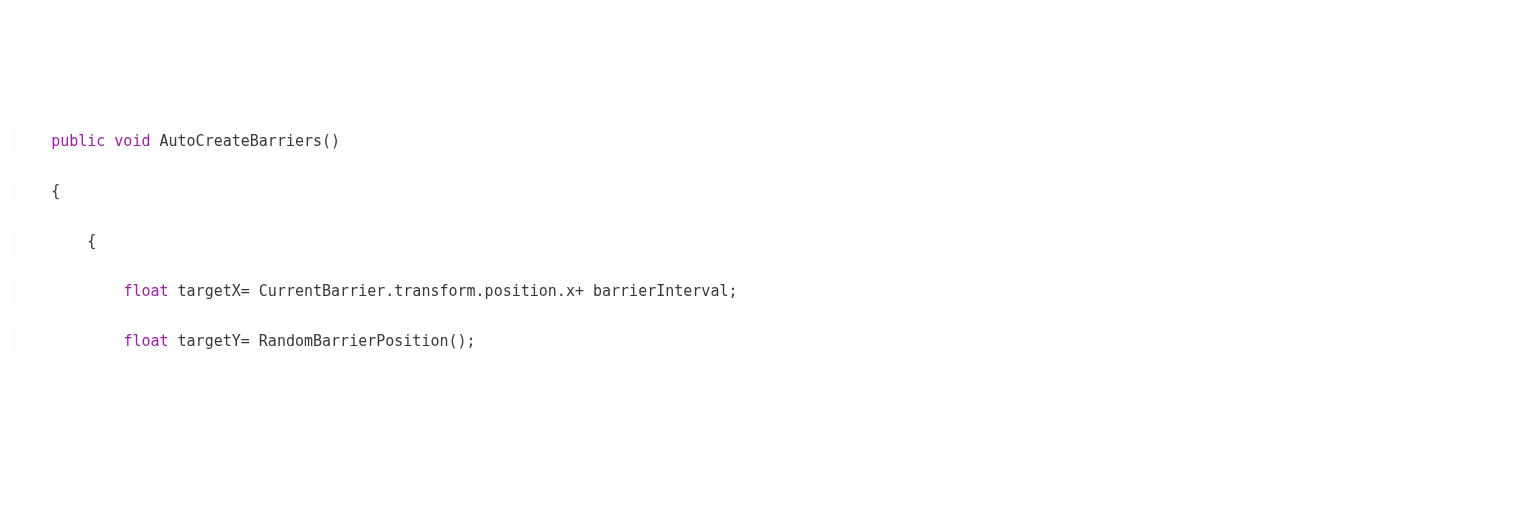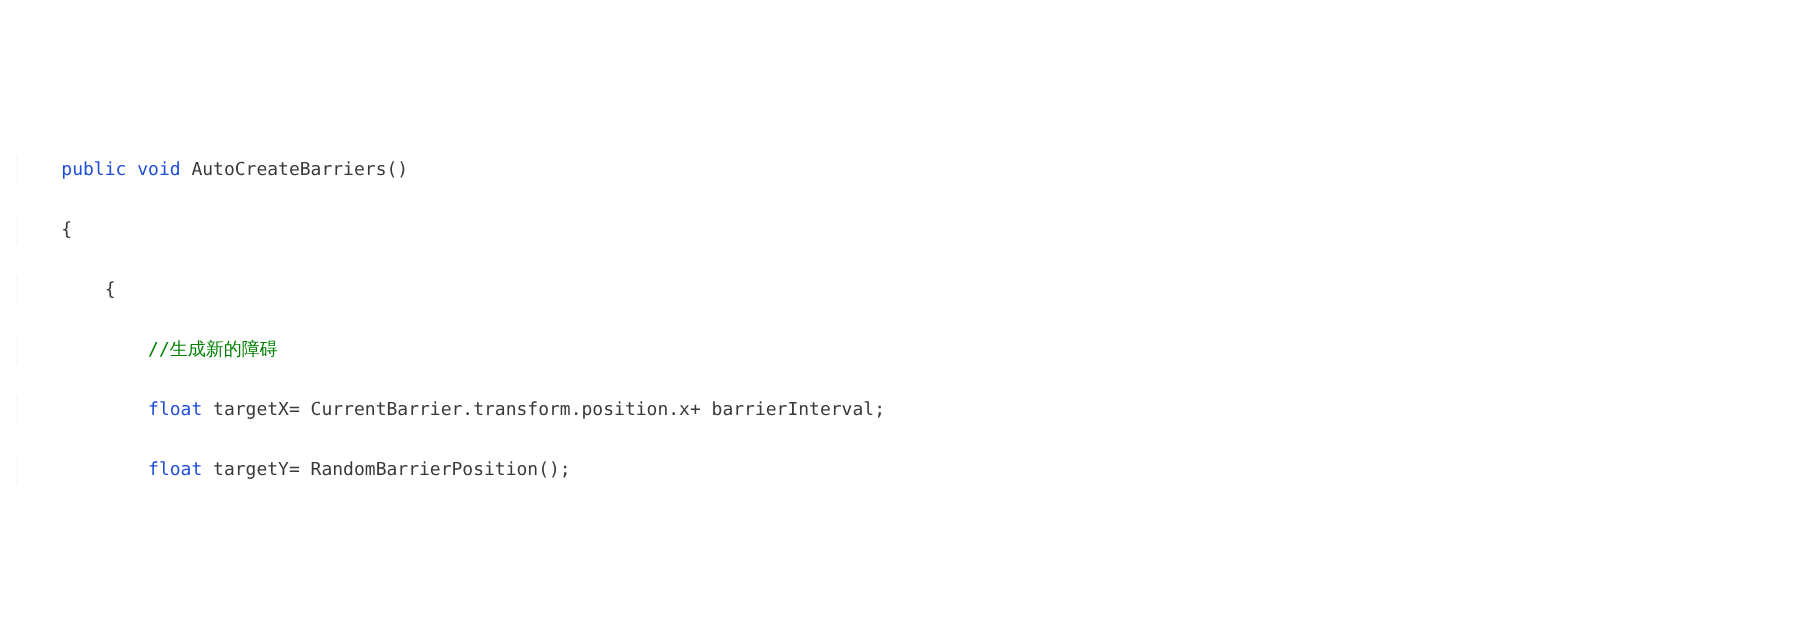--- a/index.html
+++ b/index.html
@@ -23,32 +23,31 @@
     text-align: center;
     color: #e8e8e8;
     user-select: none;
     border-right: 1px solid #f5f5f5;
     margin-right: 0;
   }
   .line {
     display: block;
   }
   .c   { color: #008000; }   
-  .kw  { color: #1d4ed8; }
+  .kw  { color: #a21caf; }
 </style>
 </head>
 <body>
 
 
 
 <div class="code-area">
 <span class="line"><span class="gutter"> </span><span>    </span><span class="kw">public</span><span> </span><span class="kw">void</span><span> </span><span>AutoCreateBarriers</span><span>()</span></span>
 <span class="line"><span class="gutter"> </span><span>    </span><span>{</span></span>
 <span class="line"><span class="gutter"> </span><span>        </span><span>{</span></span>
-<span class="line"><span class="gutter"> </span><span>            </span><span class="c">//生成新的障碍</span></span>
 <span class="line"><span class="gutter"> </span><span>            </span><span class="kw">float</span><span> targetX= CurrentBarrier.transform.position.x+ barrierInterval;</span></span>
 <span class="line"><span class="gutter"> </span><span>            </span><span class="kw">float</span><span> targetY= RandomBarrierPosition();</span></span>
 
 
 
 
 
 
 
 

